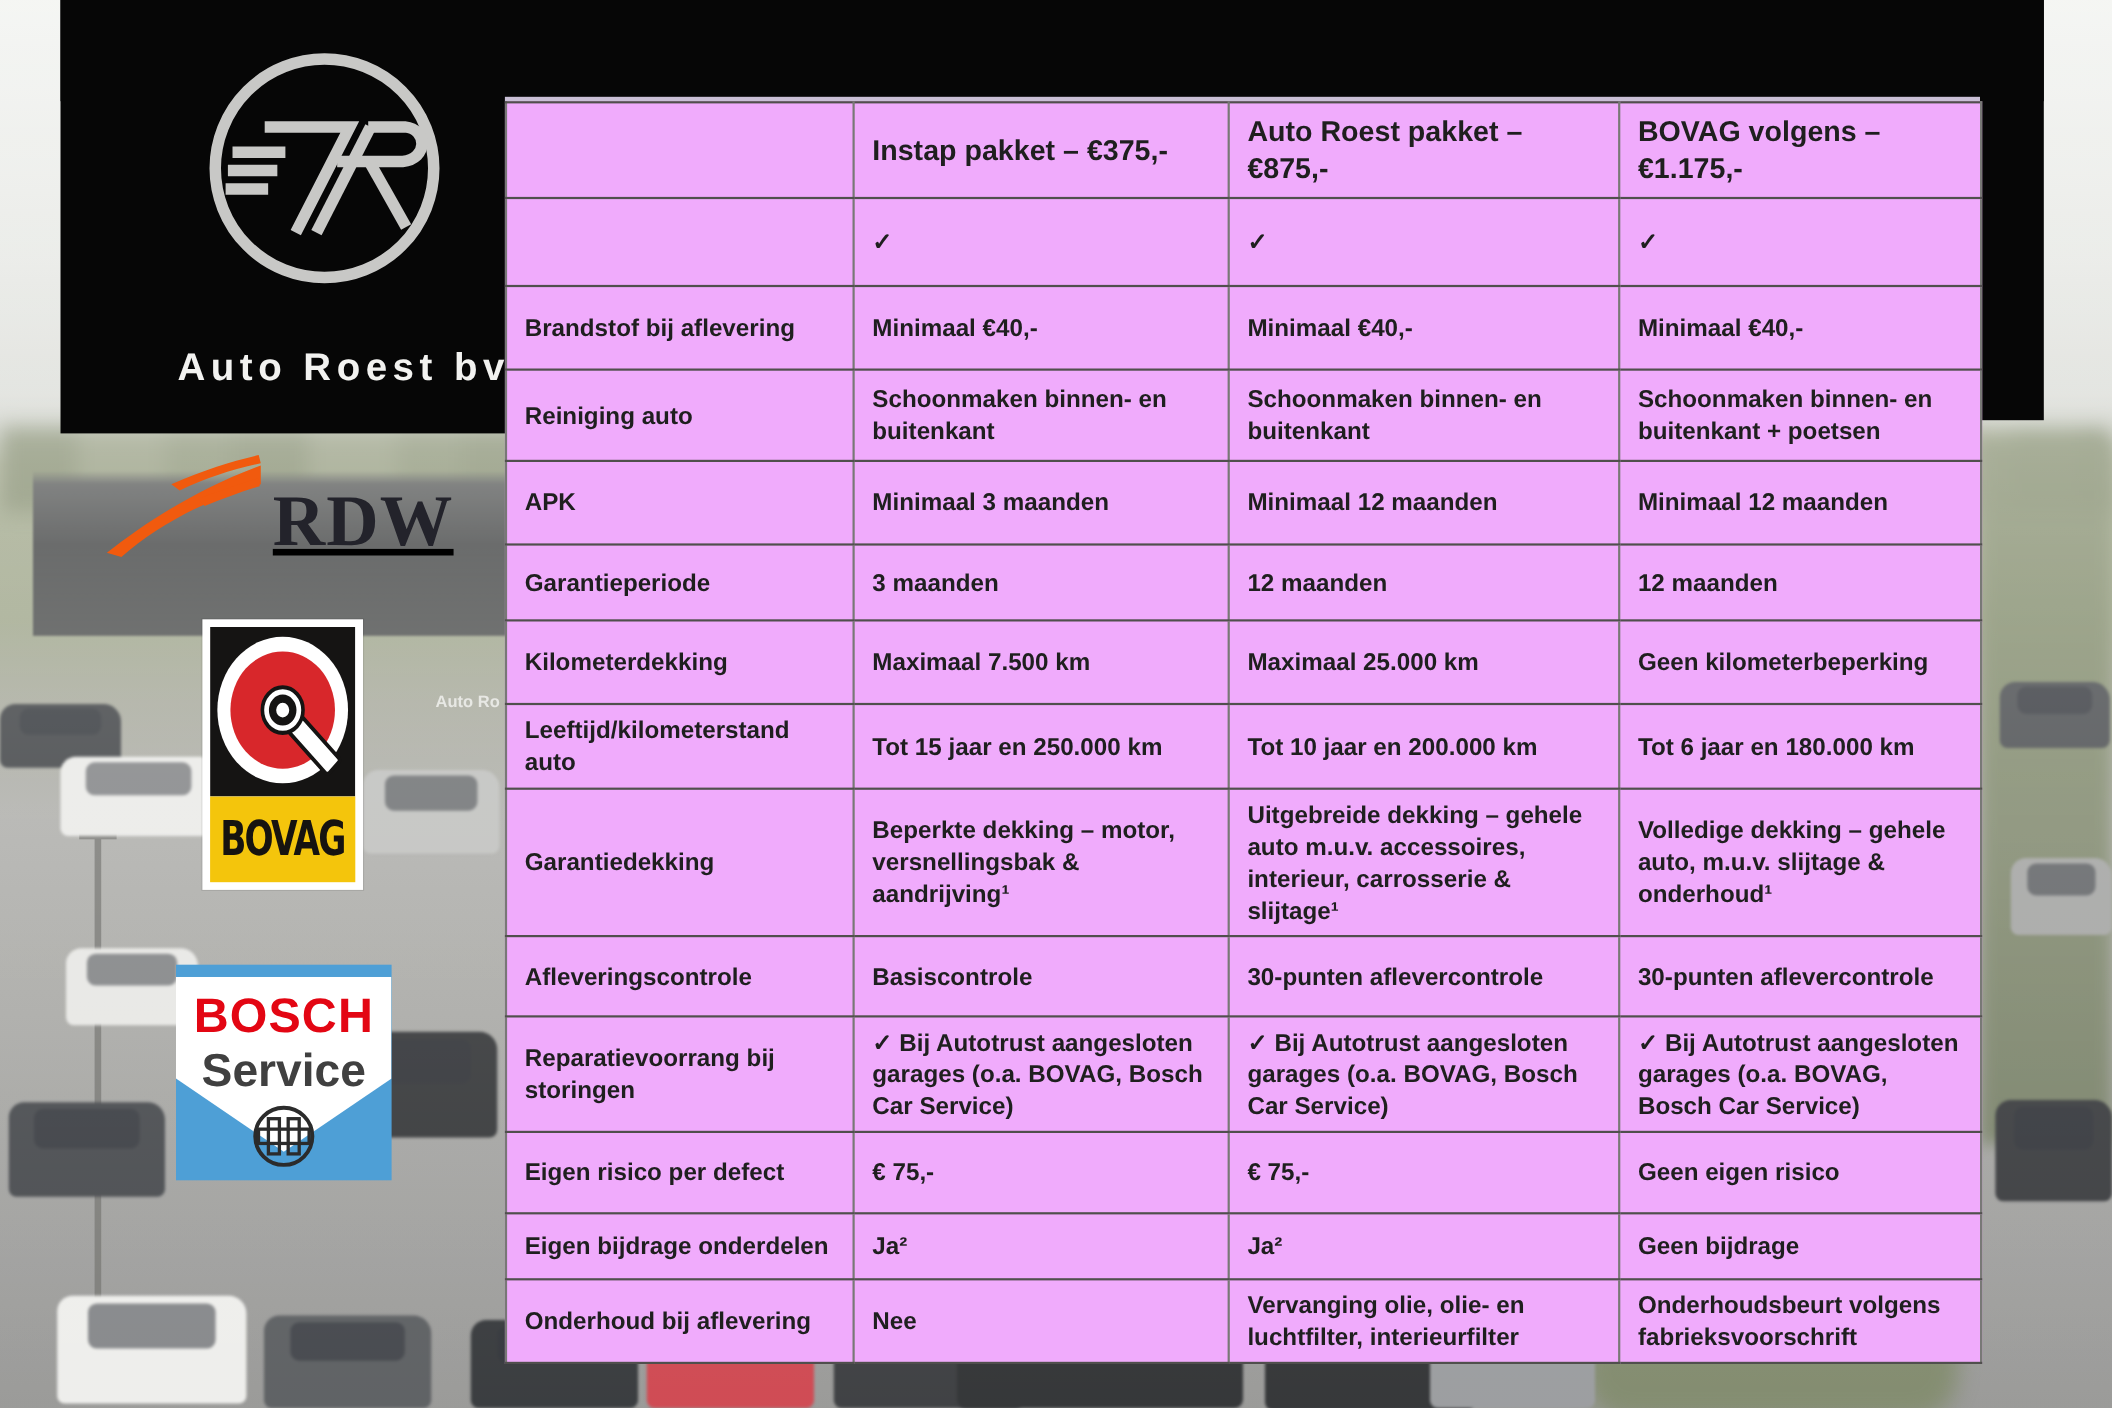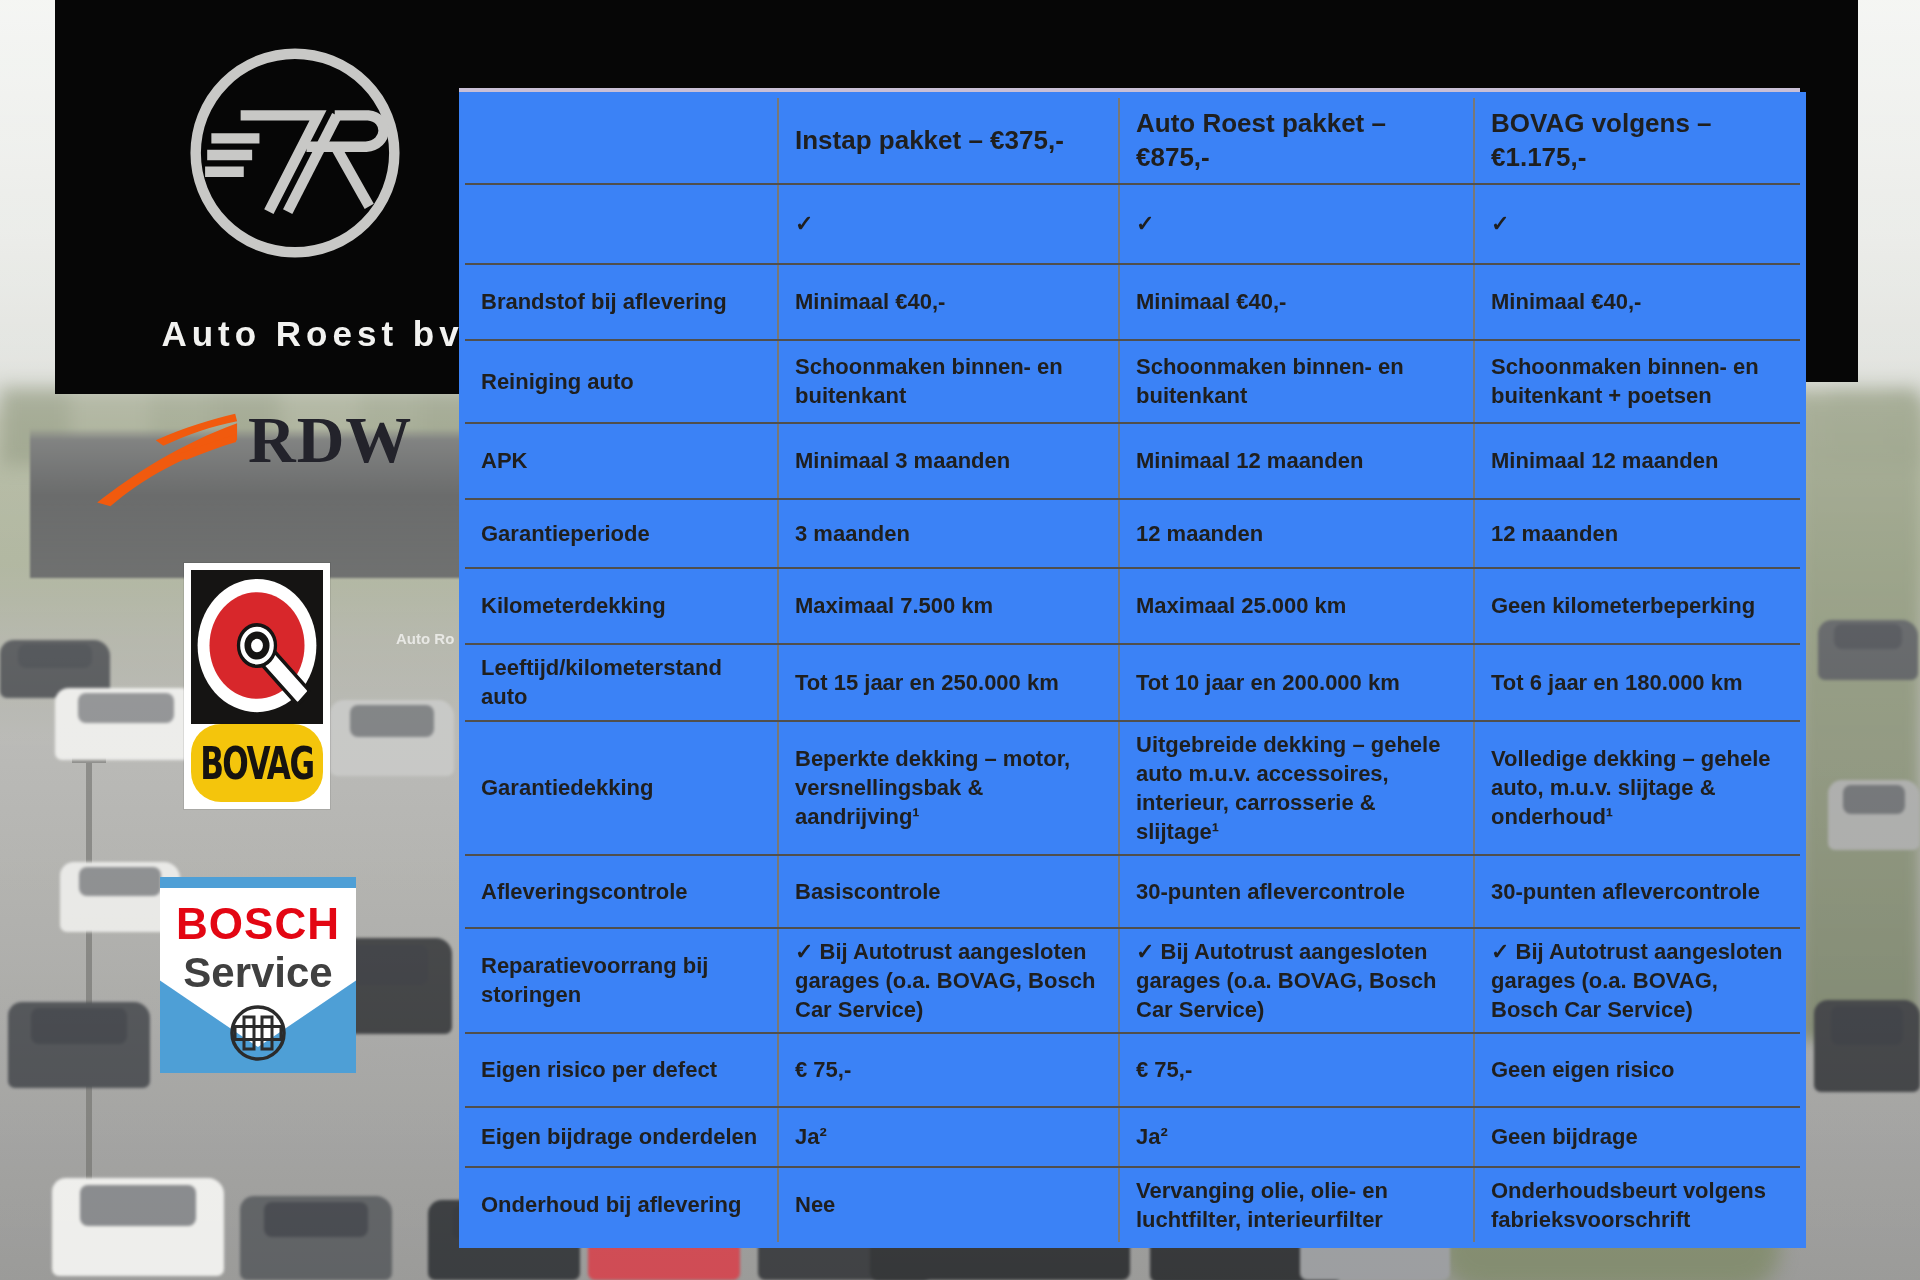--- a/index.html
+++ b/index.html
@@ -34,47 +34,47 @@
 
   
   .banner-top{position:absolute;left:55px;top:0;width:1803px;height:92px;background:#060606;}
   .banner-right{position:absolute;left:1800px;top:0;width:58px;height:382px;background:#060606;}
   .logo-box{position:absolute;left:55px;top:0;width:405px;height:394px;background:#060606;}
   .monogram{position:absolute;left:125px;top:38px;width:230px;height:230px;}
   .company-name{position:absolute;left:55px;top:314px;width:405px;text-align:center;
     color:#f2f2f0;font-size:35px;font-weight:bold;letter-spacing:5px;}
 
   
-  .rdw{position:absolute;left:84px;top:408px;width:330px;height:104px;display:flex;align-items:flex-start;}
+  .rdw{position:absolute;left:84px;top:408px;width:330px;height:104px;display:flex;align-items:flex-end;text-decoration:underline;}
   .rdw-wing{width:170px;height:104px;flex:0 0 auto;}
   .rdw-word{font-family:"Liberation Serif",serif;font-weight:bold;font-size:66px;
     color:#23232b;letter-spacing:1px;margin-left:-6px;margin-top:-6px;}
 
   
   .bovag{position:absolute;left:184px;top:563px;width:146px;height:246px;background:#ffffff;
     box-sizing:border-box;padding:7px;box-shadow:0 0 0 1px rgba(0,0,0,.08);}
   .bovag-mark{width:100%;height:154px;display:block;}
-  .bovag-band{height:78px;background:#f4c50c;display:flex;align-items:center;justify-content:center;border-radius:30px;}
+  .bovag-band{height:78px;background:#f4c50c;display:flex;align-items:center;justify-content:center;}
   .bovag-word{font-family:"DejaVu Sans",sans-serif;font-weight:bold;font-size:39px;color:#161310;
     display:inline-block;transform:scaleX(.8) scaleY(1.12);letter-spacing:-2px;}
 
   
   .bosch{position:absolute;left:160px;top:877px;width:196px;height:196px;background:#4e9fd6;}
   .bosch-shield{position:absolute;left:0;right:0;top:11px;height:185px;background:#ffffff;
     clip-path:polygon(0 0,100% 0,100% 50%,50% 86%,0 50%);}
   .bosch-word{position:absolute;left:0;right:0;top:22px;text-align:center;
     font-size:44px;font-weight:bold;color:#e30613;letter-spacing:1px;}
   .bosch-service{position:absolute;left:0;right:0;top:72px;text-align:center;
     font-size:42px;font-weight:bold;color:#404040;}
   .bosch-anchor{position:absolute;left:68px;top:126px;width:60px;height:60px;}
 
   
   .table-wrap{position:absolute;left:459px;top:88px;width:1341px;border-top:4px solid #c9bfd6;}
-  table.pkg{border-collapse:collapse;table-layout:fixed;width:1341px;background:#3b82f6;
-    border:6px solid #3b82f6;}
+  table.pkg{border-collapse:collapse;table-layout:fixed;width:1341px;background:#f0abfc;
+    border:2px solid #3b82f6;}
   col.c0{width:316px}col.c1{width:341px}col.c2{width:355px}col.c3{width:329px}
   .pkg th,.pkg td{border-top:2px solid #504f4d;border-bottom:2px solid #504f4d;
     border-left:2px solid #79797 7;border-right:2px solid #787876;
     border-left:2px solid #787876;
     vertical-align:middle;text-align:left;color:#1f1f1f;
     padding:8px 16px;font-weight:bold;font-size:22px;line-height:1.32;
     word-wrap:break-word;}
   .pkg th{font-size:26px;}
   .pkg tr:nth-child(1){height:73px}
   .pkg tr:nth-child(2){height:80px}

